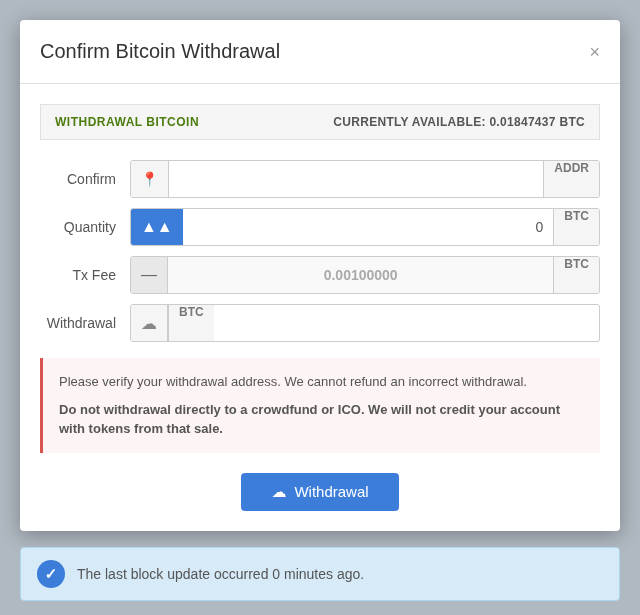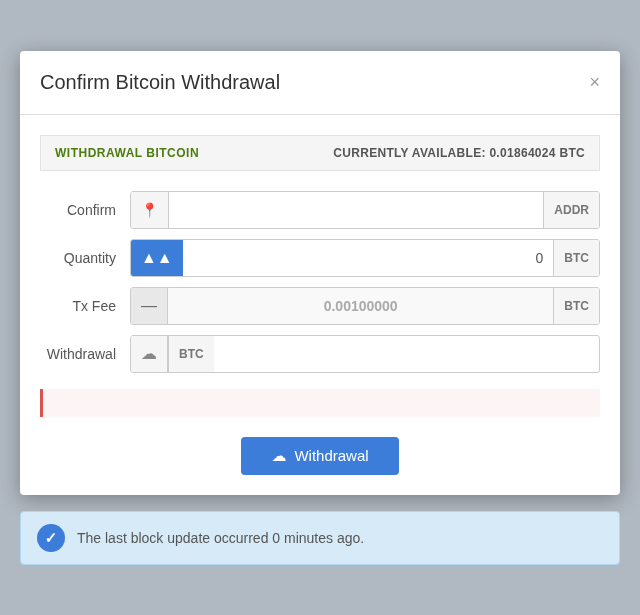--- a/index.html
+++ b/index.html
@@ -131,21 +131,20 @@
       min-height: 36px;
     }
     .input-field.disabled {
       background: #f9f9f9;
       color: #999;
     }
     .input-suffix {
       background: #f5f5f5;
       border-left: 1px solid #ccc;
       display: flex;
-      align-items: center;
       justify-content: center;
       padding: 0 10px;
       font-size: 12px;
       color: #777;
       font-weight: bold;
       min-height: 36px;
     }
     .warning-box {
       border-left: 3px solid #d9534f;
       background: #fdf5f5;
@@ -229,21 +228,21 @@
   <div class="modal">
     <div class="modal-header">
       <span class="modal-title">Confirm Bitcoin Withdrawal</span>
       <button class="close-btn">×</button>
     </div>
     <div class="modal-body">
       <div class="section-header">
         <span class="section-title">WITHDRAWAL BITCOIN</span>
         <span class="section-available">
           <span>CURRENTLY AVAILABLE:</span>
-          <span>0.01864024</span>
+          <span>0.01847437</span>
           <span>BTC</span>
         </span>
       </div>
 
       <div class="form-row">
         <span class="form-label">Confirm</span>
         <div class="input-group">
           <div class="input-prefix">
             <span class="pin-icon">📍</span>
           </div>
@@ -286,20 +285,22 @@
           <div class="input-prefix cloud">
             <span class="cloud-icon">☁</span>
           </div>
           <div class="input-suffix">
             <span>BTC</span>
           </div>
         </div>
       </div>
 
       <div class="warning-box">
+        <span>Please verify your withdrawal address. We cannot refund an incorrect withdrawal.</span>
+        <span class="bold">Do not withdrawal directly to a crowdfund or ICO. We will not credit your account with tokens from that sale.</span>
       </div>
 
       <button class="btn-withdrawal">
         <span>☁</span>
         <span>Withdrawal</span>
       </button>
     </div>
   </div>
 
   <div class="status-bar">

